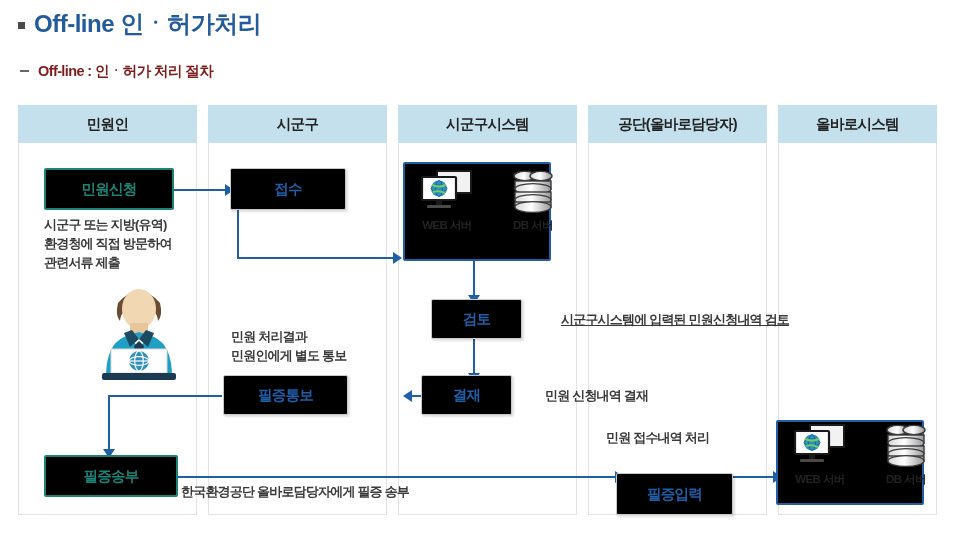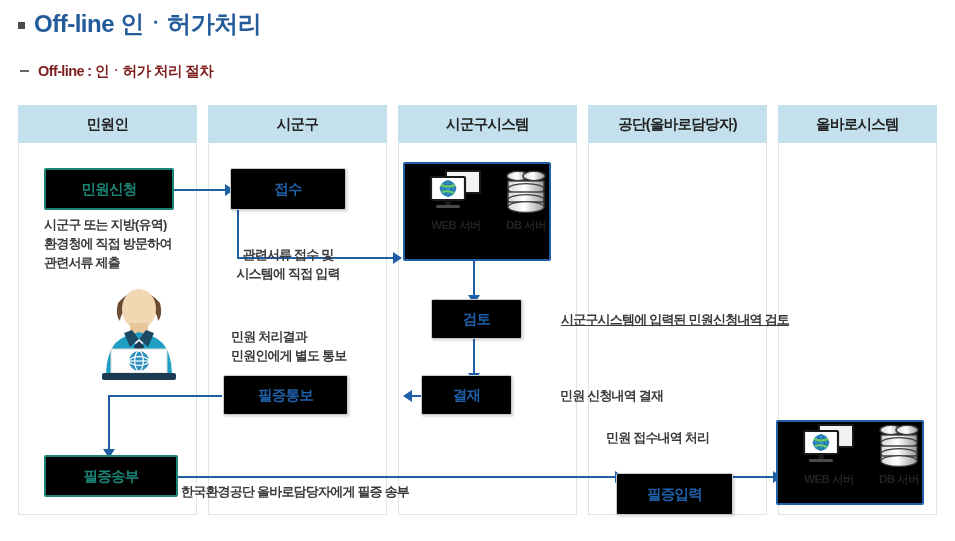--- a/index.html
+++ b/index.html
@@ -81,21 +81,21 @@
   
   .ln{position:absolute;background:#1f5fa8;}
   .ln-h{height:2px;}
   .ln-v{width:2px;}
   .arw{position:absolute;width:0;height:0;}
   .arw-r{border-top:6px solid transparent;border-bottom:6px solid transparent;border-left:9px solid #1f5fa8;}
   .arw-l{border-top:6px solid transparent;border-bottom:6px solid transparent;border-right:9px solid #1f5fa8;}
   .arw-d{border-left:6px solid transparent;border-right:6px solid transparent;border-top:9px solid #1f5fa8;}
 
   
-  .srvgrp{position:absolute;display:flex;align-items:flex-start;gap:8px;margin-left:9px;}
+  .srvgrp{position:absolute;display:flex;align-items:flex-start;gap:24px;}
   .srv{display:flex;flex-direction:column;align-items:center;width:62px;}
   .srv .cap{font-size:11.5px;font-weight:bold;color:#222;letter-spacing:-0.6px;margin-top:3px;white-space:nowrap;}
 
   
   .person{position:absolute;}
 </style>
 </head>
 <body>
 
 <div class="page">
@@ -262,35 +262,31 @@
         <span class="cap">DB 서버</span>
       </div>
     </div>
 
     <div class="note" style="left:26px;top:110px;">
       <div>시군구 또는 지방(유역)</div>
       <div>환경청에 직접 방문하여</div>
       <div>관련서류 제출</div>
     </div>
 
-    <div class="note" style="left:205px;top:140px;width:130px;text-align:center;">
-      <div>관련서류 접수 및</div>
-      <div>시스템에 직접 입력</div>
-    </div>
 
     <div class="note" style="left:213px;top:222px;">
       <div>민원 처리결과</div>
       <div>민원인에게 별도 통보</div>
     </div>
 
     <div class="note" style="left:543px;top:205px;text-decoration:underline;">
       <div>시군구시스템에 입력된 민원신청내역 검토</div>
     </div>
 
-    <div class="note" style="left:542px;top:281px;">
+    <div class="note" style="left:527px;top:281px;">
       <div>민원 신청내역 결재</div>
     </div>
 
     <div class="note" style="left:163px;top:377px;">
       <div>한국환경공단 올바로담당자에게 필증 송부</div>
     </div>
 
     <div class="note" style="left:588px;top:323px;">
       <div>민원 접수내역 처리</div>
     </div>

